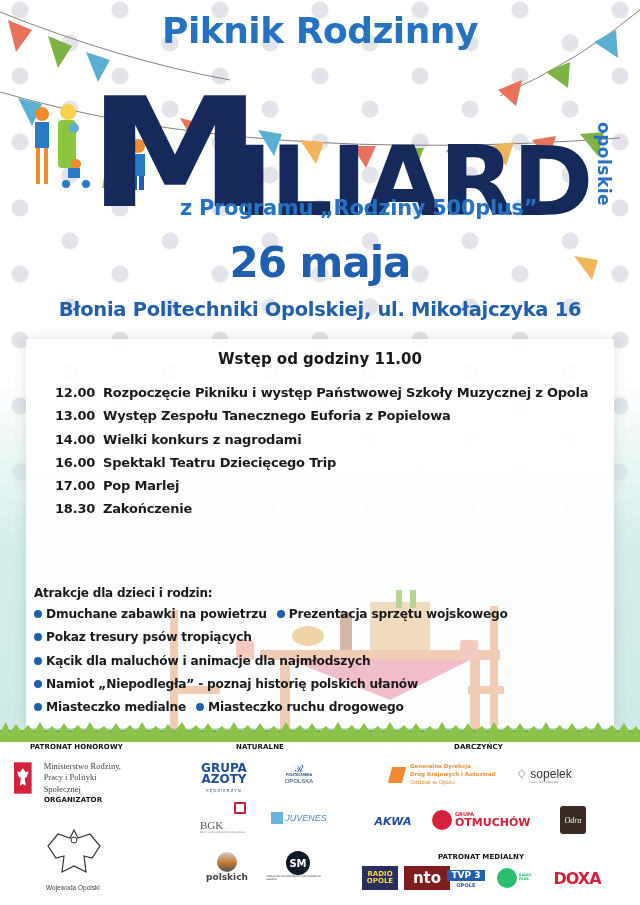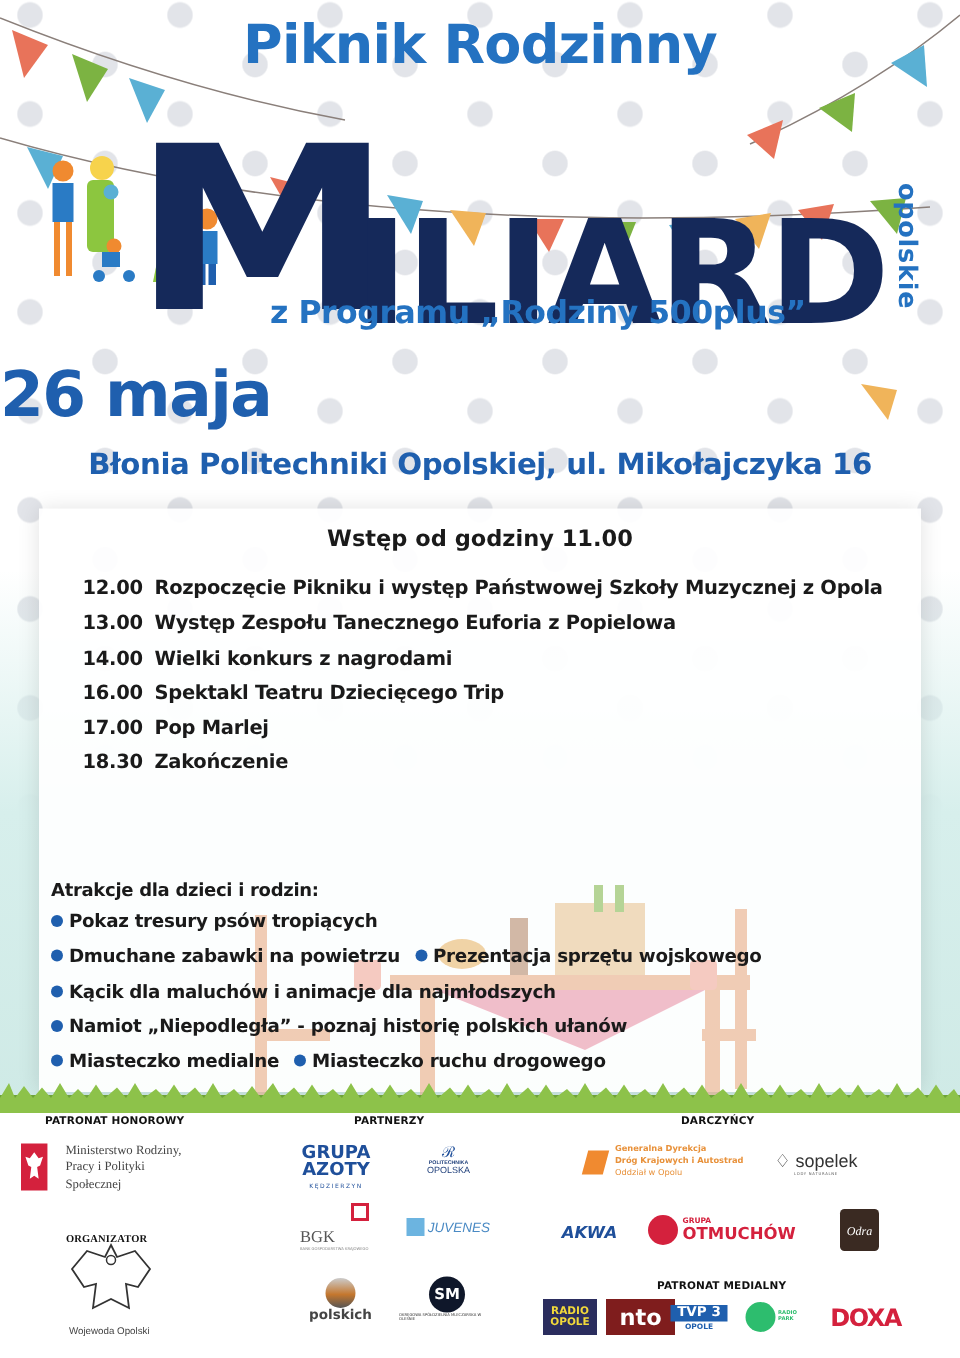--- a/index.html
+++ b/index.html
@@ -42,21 +42,21 @@
   .miliard .rest { font-size: 96px; position: absolute; left: 148px; top: 56px; letter-spacing: -2px; transform: scaleX(1.02); transform-origin: left;}
   .opolskie {
     position: absolute; left: 594px; top: 122px; writing-mode: vertical-rl;
     font-weight: 900; font-size: 17px; color: #2472c1; letter-spacing: 0.5px;
   }
   .subtitle {
     position: absolute; left: 180px; top: 196px; font-weight: 900; font-size: 21px;
     color: #2472c1; letter-spacing: -0.3px;
   }
   .date {
-    position: absolute; left: 0; width: 640px; top: 238px; 
+    position: absolute; left: 0; width: 640px; top: 238px; text-align: center;
     font-weight: 900; font-size: 42px; color: #1f5fae; letter-spacing: -1px;
   }
   .venue {
     position: absolute; left: 0; width: 640px; top: 298px; text-align: center;
     font-weight: 900; font-size: 19.5px; color: #1f5fae; letter-spacing: -0.3px;
   }
 
   
   .family { position: absolute; left: 30px; top: 98px; width: 130px; height: 100px; }
 
@@ -181,25 +181,25 @@
     <rect x="308" y="96" width="36" height="8" fill="#e8a57a"></rect>
     <rect x="10" y="20" width="8" height="120" fill="#e8a57a"></rect>
     <rect x="10" y="96" width="50" height="8" fill="#e8a57a"></rect>
     <rect x="76" y="50" width="18" height="20" rx="3" fill="#f0a090"></rect>
     <rect x="300" y="50" width="18" height="20" rx="3" fill="#f0a090"></rect>
   </svg>
 
   <div class="attr-heading">Atrakcje dla dzieci i rodzin:</div>
   <ul class="attractions">
     <li>
-      <span class="bullet"></span><span>Pokaz tresury psów tropiących</span>
-    </li>
-    <li>
       <span class="bullet"></span><span>Dmuchane zabawki na powietrzu</span>
       <span class="sep"></span><span class="bullet"></span><span>Prezentacja sprzętu wojskowego</span>
+    </li>
+    <li>
+      <span class="bullet"></span><span>Pokaz tresury psów tropiących</span>
     </li>
     <li>
       <span class="bullet"></span><span>Kącik dla maluchów i animacje dla najmłodszych</span>
     </li>
     <li>
       <span class="bullet"></span><span>Namiot „Niepodległa” - poznaj historię polskich ułanów</span>
     </li>
     <li>
       <span class="bullet"></span><span>Miasteczko medialne</span>
       <span class="sep"></span><span class="bullet"></span><span>Miasteczko ruchu drogowego</span>
@@ -218,28 +218,28 @@
     <svg width="18" height="32" viewBox="0 0 18 32">
         <rect width="18" height="32" fill="#d4213d"></rect>
         <path d="M9 6 L12 10 L15 9 L13 15 L11 16 L12 24 L9 22 L6 24 L7 16 L5 15 L3 9 L6 10 Z" fill="#fff"></path>
       </svg>
     <div class="serif" style="margin-left:12px; font-size:8.5px; color:#444; line-height:1.3;">
       <div>Ministerstwo Rodziny,</div>
       <div>Pracy i Polityki Społecznej</div>
     </div>
   </div>
 
-  <div class="f-label" style="left:44px; top:80px;font-family:Liberation Serif, serif;">ORGANIZATOR</div>
+  <div class="f-label" style="left:44px; top:54px;">ORGANIZATOR</div>
   <svg style="position:absolute; left:44px; top:84px;" width="60" height="55" viewBox="0 0 60 55">
     <path d="M30 4 L34 12 L46 8 L56 20 L48 32 L40 30 L42 46 L30 40 L18 46 L20 30 L12 32 L4 20 L14 8 L26 12 Z" fill="none" stroke="#333" stroke-width="1.2"></path>
     <circle cx="30" cy="14" r="3" fill="none" stroke="#333"></circle>
   </svg>
   <div style="position:absolute; left:46px; top:142px; font-family:'Liberation Sans',sans-serif; font-size:6.5px; color:#444;">Wojewoda Opolski</div>
 
-  <div class="f-label" style="left:236px; top:1px;">PARTNERZY</div>
+  <div class="f-label" style="left:236px; top:1px;">NATURALNE</div>
   <div class="logo" style="left:196px; top:14px; width:56px; height:44px; flex-direction:column; font-family:'DejaVu Sans',sans-serif; color:#1f4f9a; line-height:0.95;">
     <div style="font-weight:900; font-size:12px;">GRUPA</div>
     <div style="font-weight:900; font-size:12px;">AZOTY</div>
     <div style="font-size:4px; margin-top:4px; letter-spacing:1px;">KĘDZIERZYN</div>
   </div>
   <div class="logo" style="left:278px; top:18px; width:42px; height:28px; flex-direction:column; font-family:'Liberation Sans',sans-serif; color:#1f3f7a; line-height:1;">
     <div style="font-size:10px; color:#1f4f9a;">ℛ</div>
     <div style="font-size:3.5px; font-weight:bold;">POLITECHNIKA</div>
     <div style="font-size:6px;">OPOLSKA</div>
   </div>

